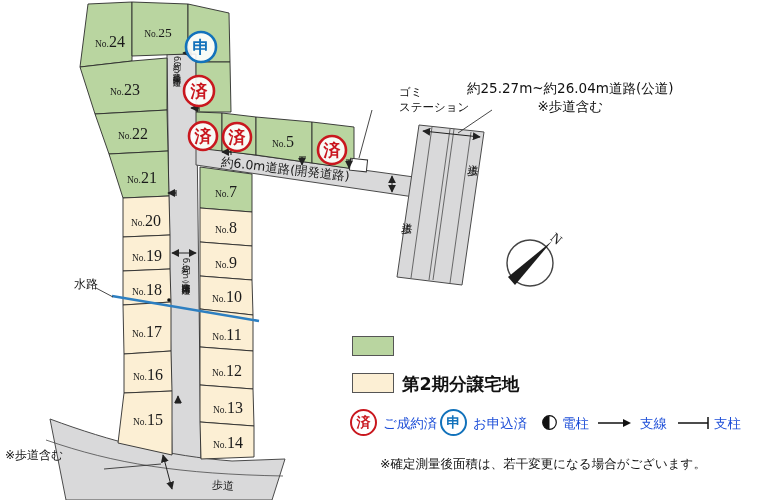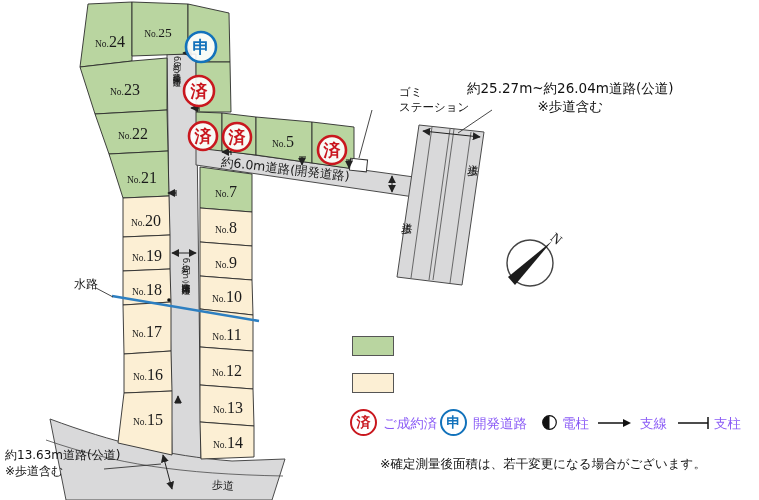--- a/index.html
+++ b/index.html
@@ -25,21 +25,21 @@
   .meas{stroke:#222;stroke-width:1;}
   .leader{stroke:#333;stroke-width:0.9;fill:none;}
   .mk{stroke:#111;stroke-width:1;fill:none;}
   .ann{font-size:12px;line-height:1.3;color:#111;}
   .legend-title{font-size:17.5px;font-weight:bold;color:#111;}
   .swatch{width:42px;height:20px;border:1px solid #555;box-sizing:border-box;}
   .stamp-badge{width:27px;height:27px;border-radius:50%;box-sizing:border-box;
     display:flex;align-items:center;justify-content:center;font-weight:bold;font-size:14px;background:#fff;}
   .badge-sold{border:2.5px solid var(--sold);color:var(--sold);}
   .badge-app{border:2.5px solid var(--applied);color:var(--applied);}
-  .legend-label{font-size:13.5px;color:#8b5cf6;line-height:18px;}
+  .legend-label{font-size:13.5px;color:#1d4ed8;line-height:18px;}
 </style>
 </head>
 <body>
 
 <div class="stage">
 
   <svg width="759" height="500" viewBox="0 0 759 500">
     <defs>
       <marker id="ah" viewBox="0 0 10 10" refX="9" refY="5" markerWidth="8" markerHeight="8" orient="auto-start-reverse">
           <path d="M0,0 L10,5 L0,10 z" fill="#222"></path>
@@ -175,36 +175,36 @@
   </div>
 
   <div class="ov ann" style="left:354px;top:85px;font-size:11.5px;margin-left:45px;">
     <div>ゴミ</div>
     <div>ステーション</div>
   </div>
 
   <div class="ov ann" style="left:74px;top:277px;">水路</div>
 
   <div class="ov ann" style="left:5px;top:448px;">
-    <div>約13.63m道路(公道)</div>
     <div>※歩道含む</div>
   </div>
 
   <div class="ov vtext" style="left:466px;top:156px;font-size:11px;transform:rotate(8deg);">歩道</div>
   <div class="ov vtext" style="left:400px;top:214px;font-size:11px;transform:rotate(8deg);">歩道</div>
   <div class="ov" style="left:212px;top:478px;font-size:11px;transform:rotate(4deg);">歩道</div>
 
   <div class="ov swatch" style="left:352px;top:336px;background:var(--phase1);"></div>
   <div class="ov swatch" style="left:352px;top:373px;background:var(--phase2);"></div>
+  <div class="ov legend-title" style="left:402px;top:372px;">第2期分譲宅地</div>
 
   <div class="ov stamp-badge badge-sold" style="left:350px;top:409px;">済</div>
   <div class="ov legend-label" style="left:383px;top:414px;">ご成約済</div>
 
   <div class="ov stamp-badge badge-app" style="left:440px;top:409px;">申</div>
-  <div class="ov legend-label" style="left:473px;top:414px;">開発道路</div>
+  <div class="ov legend-label" style="left:473px;top:414px;">お申込済</div>
 
   <div class="ov" style="left:541px;top:414px;">
     <svg width="17" height="17" viewBox="0 0 17 17">
       <circle cx="8.5" cy="8.5" r="6.8" fill="#fff" stroke="#111" stroke-width="1.2"></circle>
       <path d="M8.5,1.7 A6.8,6.8 0 0 0 8.5,15.3 Z" fill="#111"></path>
     </svg>
   </div>
   <div class="ov legend-label" style="left:562px;top:414px;">電柱</div>
 
   <div class="ov" style="left:598px;top:417px;">

